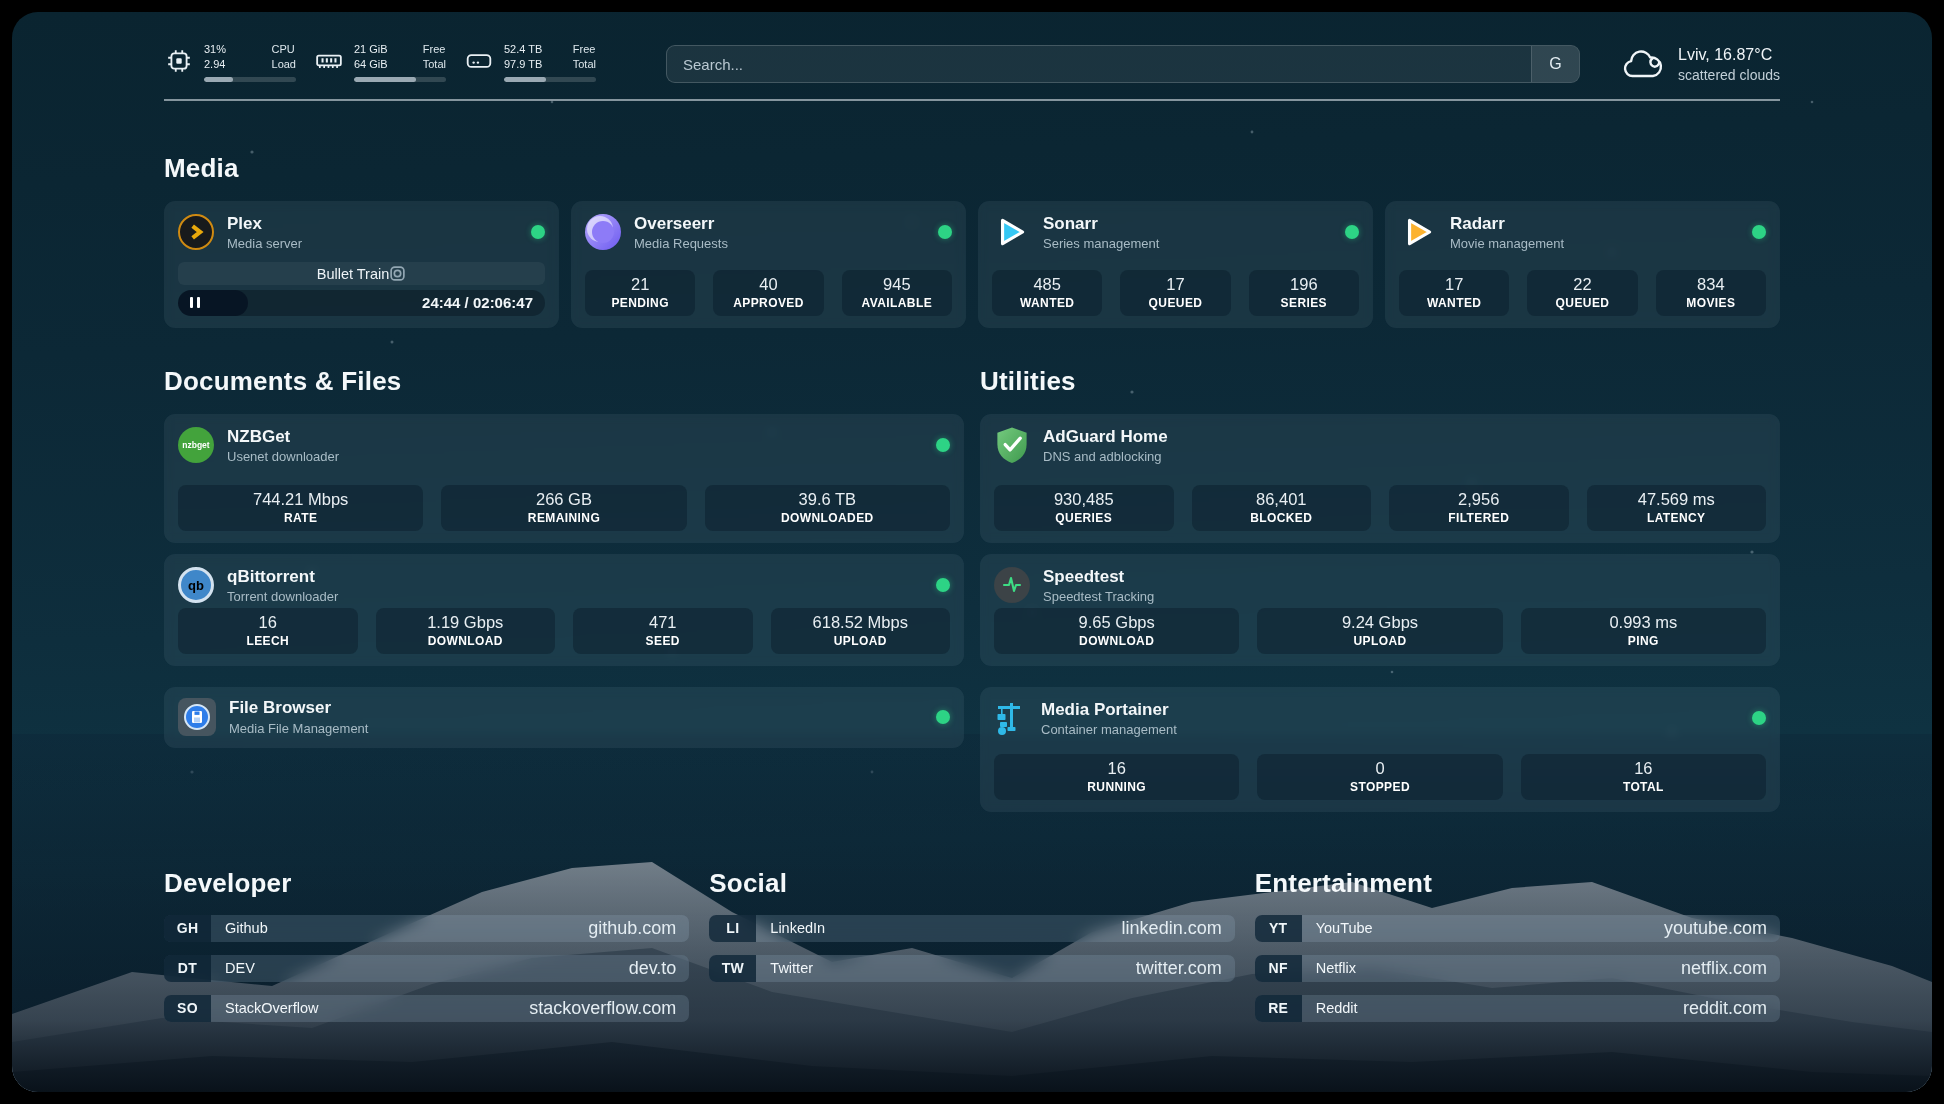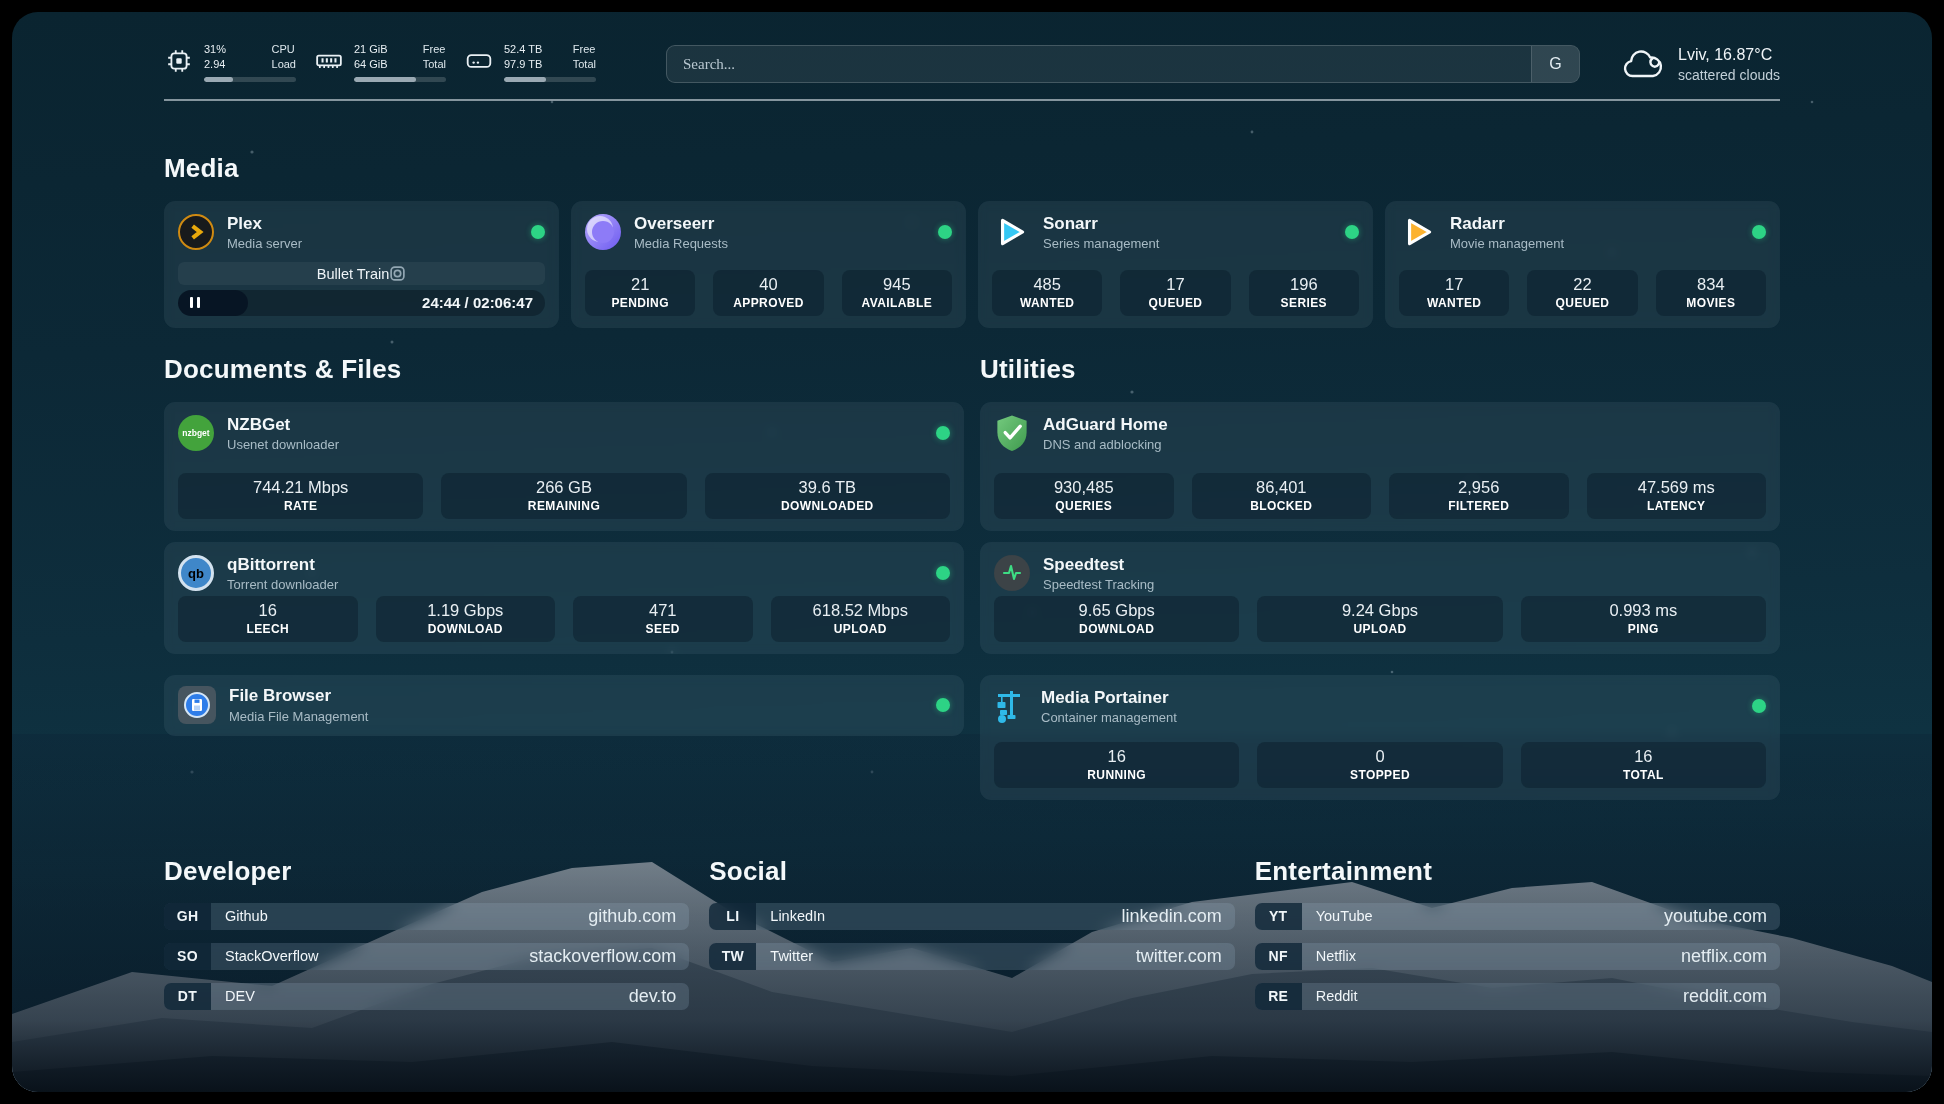--- a/index.html
+++ b/index.html
@@ -24,21 +24,21 @@
   .sys-bar-fill { height:100%; border-radius:3px; background:#9aa9b3; }
 
   .searchbar {
     position:relative; flex:1; height:38px; margin:3px 40px 0 52px;
     background:rgba(255,255,255,0.07);
     border:1px solid rgba(255,255,255,0.18);
     border-radius:9px; display:flex; align-items:center;
   }
   .searchbar input {
     flex:1; background:transparent; border:none; outline:none;
-    color:#e8eff3; font-size:15px; padding:0 16px; font-family:Liberation Serif, serif;
+    color:#e8eff3; font-size:15px; padding:0 16px; font-family:Liberation Sans, sans-serif;
   }
   .searchbar input::placeholder { color:#b9c8d1; }
   .g-btn {
     width:48px; height:100%; display:flex; align-items:center; justify-content:center;
     background:rgba(255,255,255,0.09); border-left:1px solid rgba(255,255,255,0.14);
     border-radius:0 8px 8px 0; color:#e4edf2; font-size:16px; cursor:pointer;
   }
   .weather { display:flex; gap:14px; align-items:center; padding-top:4px; color:#f0f5f8; }
   .weather-main { font-size:16px; }
   .weather-sub { font-size:14px; color:#c2d0d8; margin-top:3px; }
@@ -103,21 +103,21 @@
   .icon-circle { width:36px; height:36px; border-radius:50%; display:flex; align-items:center; justify-content:center; }
   .plex-circle { background:#181a1c; border:2px solid #cf8a12; }
   .overseerr-circle { background:linear-gradient(135deg,#b6a9fc,#6d5af0); position:relative; overflow:hidden; }
   .overseerr-inner { width:22px; height:22px; border-radius:50%; background:#8d7bf7; box-shadow:-3px -3px 0 2px rgba(255,255,255,0.55); }
   .nzbget-circle { background:#43a33c; color:#fff; font-size:8.5px; font-weight:700; }
   .qb-circle { background:#3f87c9; border:3px solid #d3e2ef; color:#000000; font-size:13px; font-weight:700; }
   .speedtest-circle { background:#3c4347; }
   .fb-square { width:38px; height:38px; border-radius:8px; background:#46555f; display:flex; align-items:center; justify-content:center; }
 
   
-  .two-col { display:grid; grid-template-columns:1fr 1fr; gap:16px; margin-top:26px; }
+  .two-col { display:grid; grid-template-columns:1fr 1fr; gap:16px; margin-top:38px; }
   .col .section-title { margin-bottom:17px; }
   .col .card + .card { margin-top:11px; }
   .col .card-sm, .col .card-pt { margin-top:21px !important; }
 
   
   .links-grid { display:grid; grid-template-columns:1fr 1fr 1fr; gap:20px; margin-top:56px; padding-bottom:50px; }
   .links-col .section-title { margin-bottom:16px; }
   .link-row {
     height:27px; border-radius:7px; overflow:hidden;
     background:rgba(170,200,220,0.18); backdrop-filter:blur(7px);
@@ -595,29 +595,29 @@
     <div class="links-grid">
 
       <div class="links-col">
         <h2 class="section-title">Developer</h2>
         <div class="link-row">
           <span class="link-badge">GH</span>
           <span class="link-label">Github</span>
           <span class="link-url">github.com</span>
         </div>
         <div class="link-row">
+          <span class="link-badge">DT</span>
+          <span class="link-label">DEV</span>
+          <span class="link-url">dev.to</span>
+        </div>
+        <div class="link-row">
           <span class="link-badge">SO</span>
           <span class="link-label">StackOverflow</span>
           <span class="link-url">stackoverflow.com</span>
         </div>
-        <div class="link-row">
-          <span class="link-badge">DT</span>
-          <span class="link-label">DEV</span>
-          <span class="link-url">dev.to</span>
-        </div>
       </div>
 
       <div class="links-col">
         <h2 class="section-title">Social</h2>
         <div class="link-row">
           <span class="link-badge">LI</span>
           <span class="link-label">LinkedIn</span>
           <span class="link-url">linkedin.com</span>
         </div>
         <div class="link-row">

